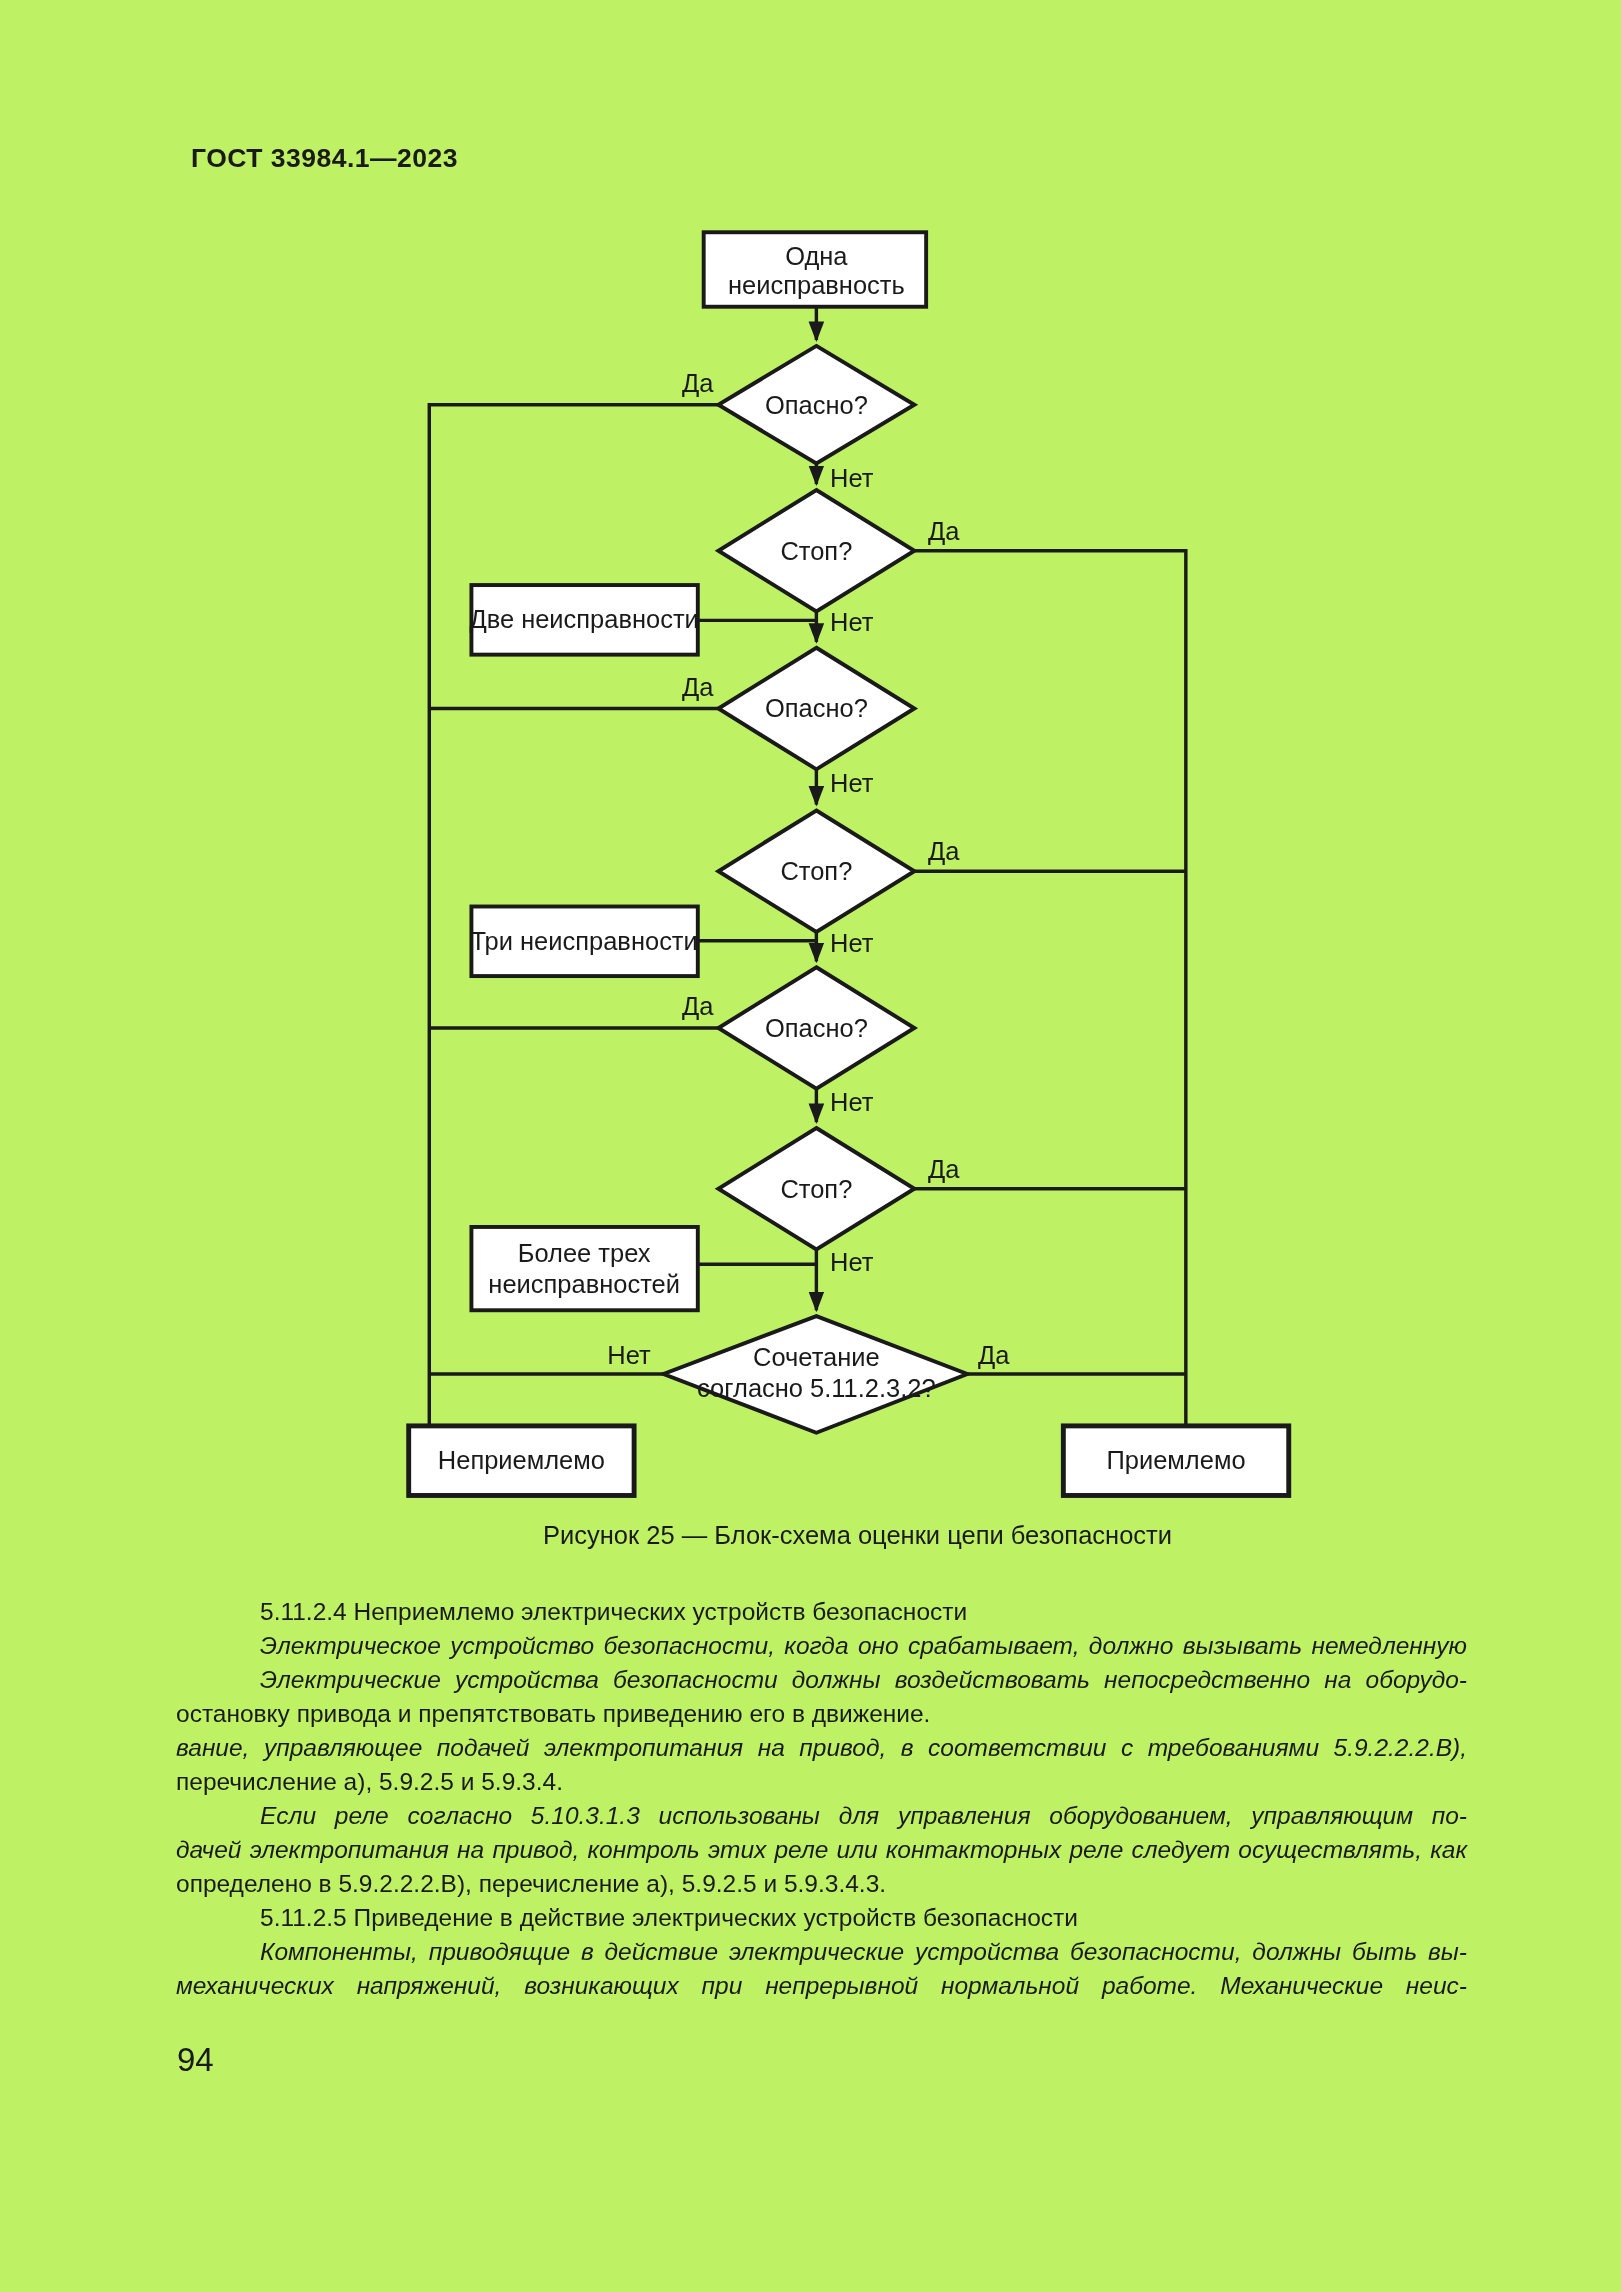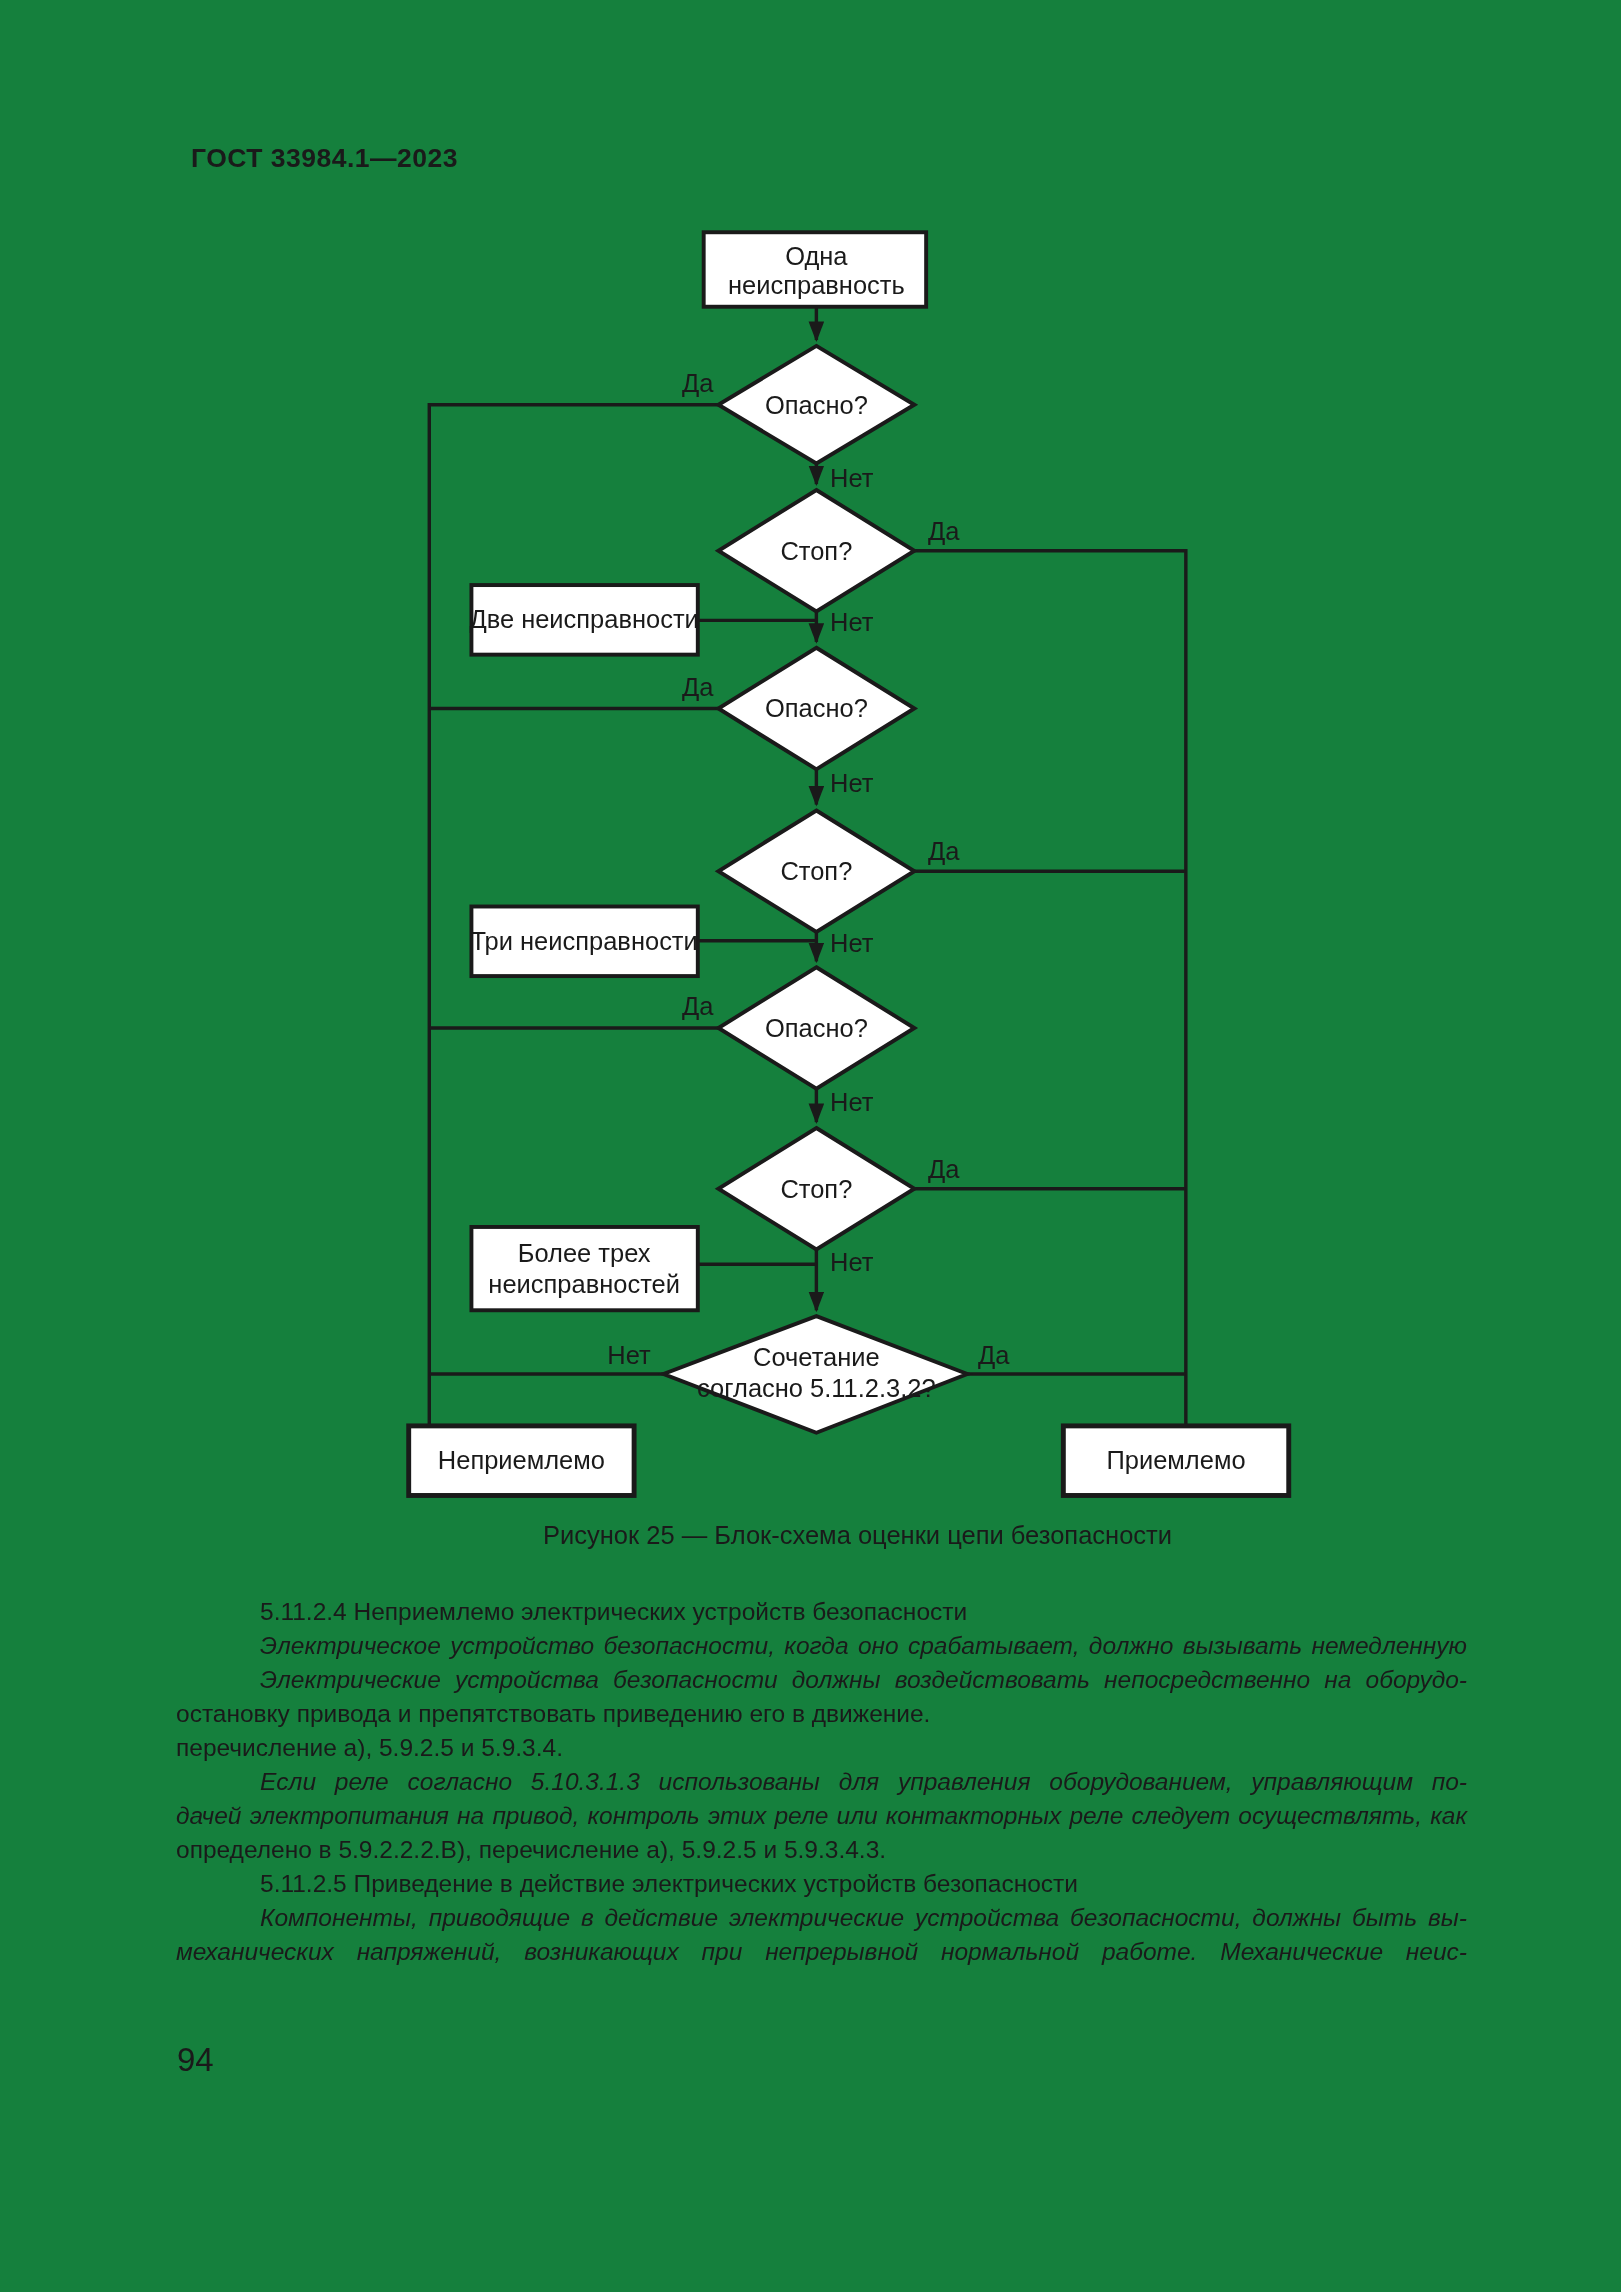--- a/index.html
+++ b/index.html
@@ -1,19 +1,19 @@
 <!DOCTYPE html>
 <html><head>
 <meta charset="utf-8">
 <style>
   html,body{margin:0;padding:0;background:#ffffff;}
   .page{
     position:relative;
     width:1621px;height:2293px;
-    background:#15803d;
+    background:#bef264;
     font-family:"Liberation Sans",sans-serif;
     color:#1a1a1a;
     overflow:hidden;
   }
   .header{
     position:absolute;left:191px;top:143px;
     font-size:26.5px;font-weight:bold;letter-spacing:0.5px;
   }
   svg.figure{position:absolute;left:0;top:0;}
   svg.figure text{
@@ -132,20 +132,21 @@
     <text x="998" y="1392">Да</text>
   </svg>
 
   <div class="caption">Рисунок 25 — Блок-схема оценки цепи безопасности</div>
 
   <div class="body-text">
       <div class="tline ind">5.11.2.4 Неприемлемо электрических устройств безопасности</div>
       <div class="tline ind just">Электрическое устройство безопасности, когда оно срабатывает, должно вызывать немедленную</div>
       <div class="tline ind just">Электрические устройства безопасности должны воздействовать непосредственно на оборудо-</div>
       <div class="tline">остановку привода и препятствовать приведению его в движение.</div>
+      <div class="tline just">вание, управляющее подачей электропитания на привод, в соответствии с требованиями 5.9.2.2.2.В),</div>
       <div class="tline">перечисление а), 5.9.2.5 и 5.9.3.4.</div>
       <div class="tline ind just">Если реле согласно 5.10.3.1.3 использованы для управления оборудованием, управляющим по-</div>
       <div class="tline just">дачей электропитания на привод, контроль этих реле или контакторных реле следует осуществлять, как</div>
       <div class="tline">определено в 5.9.2.2.2.В), перечисление а), 5.9.2.5 и 5.9.3.4.3.</div>
       <div class="tline ind">5.11.2.5 Приведение в действие электрических устройств безопасности</div>
       <div class="tline ind just">Компоненты, приводящие в действие электрические устройства безопасности, должны быть вы-</div>
       <div class="tline just">механических напряжений, возникающих при непрерывной нормальной работе. Механические неис-</div>
     </div>
 
   <div class="pagenum">94</div>

